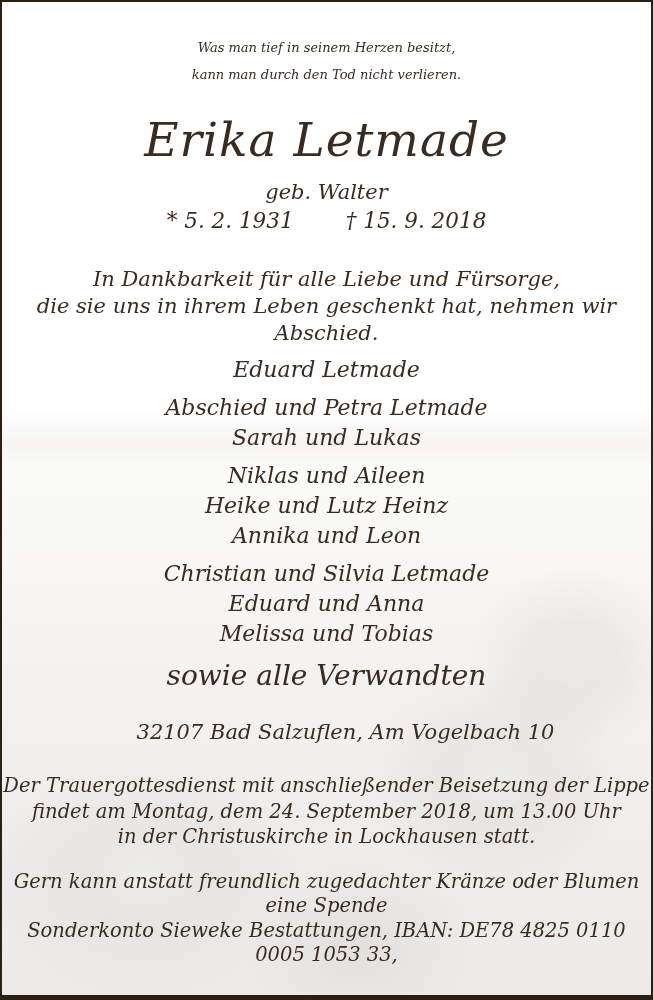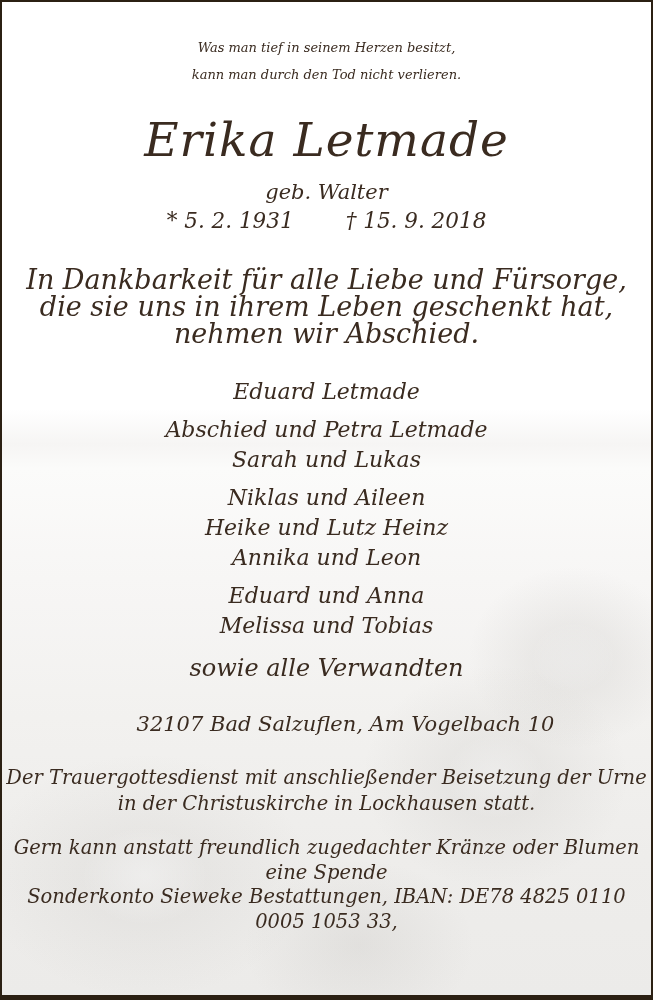--- a/index.html
+++ b/index.html
@@ -42,24 +42,24 @@
     text-align: center;
     padding-top: 32px;
   }
   .epigraph { font-size: 13px; line-height: 27px; }
   .name { font-size: 47px; line-height: 56px; margin-top: 24px; letter-spacing: 1px; text-align: center; }
   .maiden { font-size: 21px; line-height: 25px; margin-top: 12px; }
   .dates {
     font-size: 21.5px; line-height: 26px; margin-top: 3px;
     display: flex; justify-content: center; gap: 52px;
   }
-  .intro { font-size: 27px; line-height: 27px; margin-top: 32px; }
-  .mourners { font-size: 22px; line-height: 30px; margin-top: 30px; }
+  .intro { font-size: 21px; line-height: 27px; margin-top: 32px; }
+  .mourners { font-size: 22px; line-height: 30px; margin-top: 8px; }
   .mourner-group { margin-bottom: 8px; }
-  .relatives { font-size: 24px; line-height: 30px; margin-top: 12px; }
+  .relatives { font-size: 28px; line-height: 30px; margin-top: 12px; }
   .address { font-size: 21px; line-height: 26px; margin-top: 28px; padding-left: 38px; }
   .service { font-size: 19.5px; line-height: 25.5px; margin-top: 28px; }
   .donation { font-size: 19.5px; line-height: 24.5px; margin-top: 20px; }
 </style>
 </head>
 <body>
 
 <div class="frame">
   <div class="watermark"></div>
   <div class="page">
@@ -90,30 +90,32 @@
       <div class="mourner-group">
         <div>Abschied und Petra Letmade</div>
         <div>Sarah und Lukas</div>
       </div>
       <div class="mourner-group">
         <div>Niklas und Aileen</div>
         <div>Heike und Lutz Heinz</div>
         <div>Annika und Leon</div>
       </div>
       <div class="mourner-group">
+        <div>Christian und Silvia Letmade</div>
         <div>Eduard und Anna</div>
         <div>Melissa und Tobias</div>
       </div>
       <div class="relatives">sowie alle Verwandten</div>
     </div>
 
     <div class="address">32107 Bad Salzuflen, Am Vogelbach 10</div>
 
     <div class="service">
-      <div>Der Trauergottesdienst mit anschließender Beisetzung der Urne</div>
+      <div>Der Trauergottesdienst mit anschließender Beisetzung der Lippe</div>
+      <div>findet am Montag, dem 24. September 2018, um 13.00 Uhr</div>
       <div>in der Christuskirche in Lockhausen statt.</div>
     </div>
 
     <div class="donation">
       <div>Gern kann anstatt freundlich zugedachter Kränze oder Blumen eine Spende</div>
       <div>Sonderkonto Sieweke Bestattungen, IBAN: DE78 4825 0110 0005 1053 33,</div>
 
     </div>
 
   </div>

